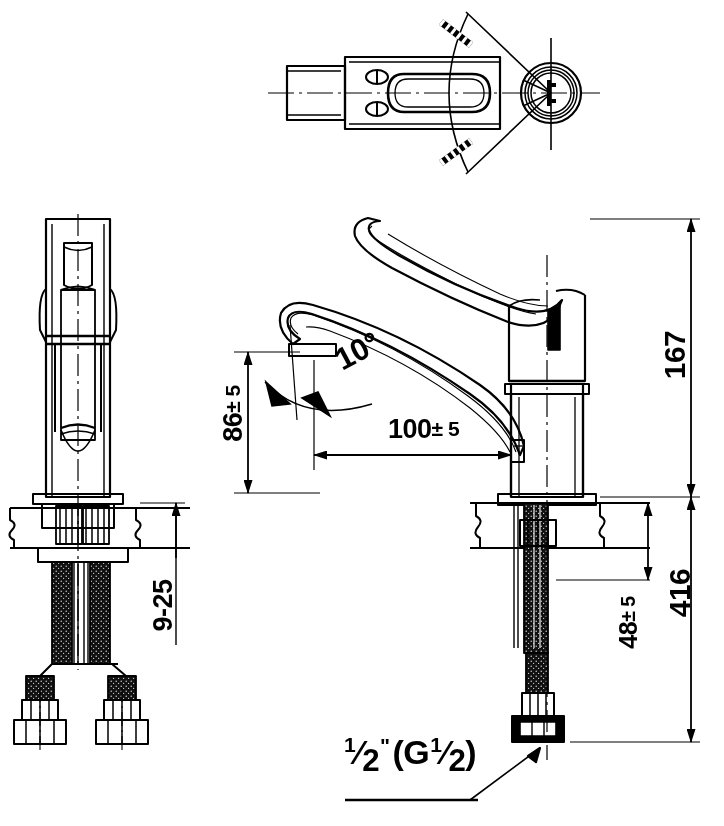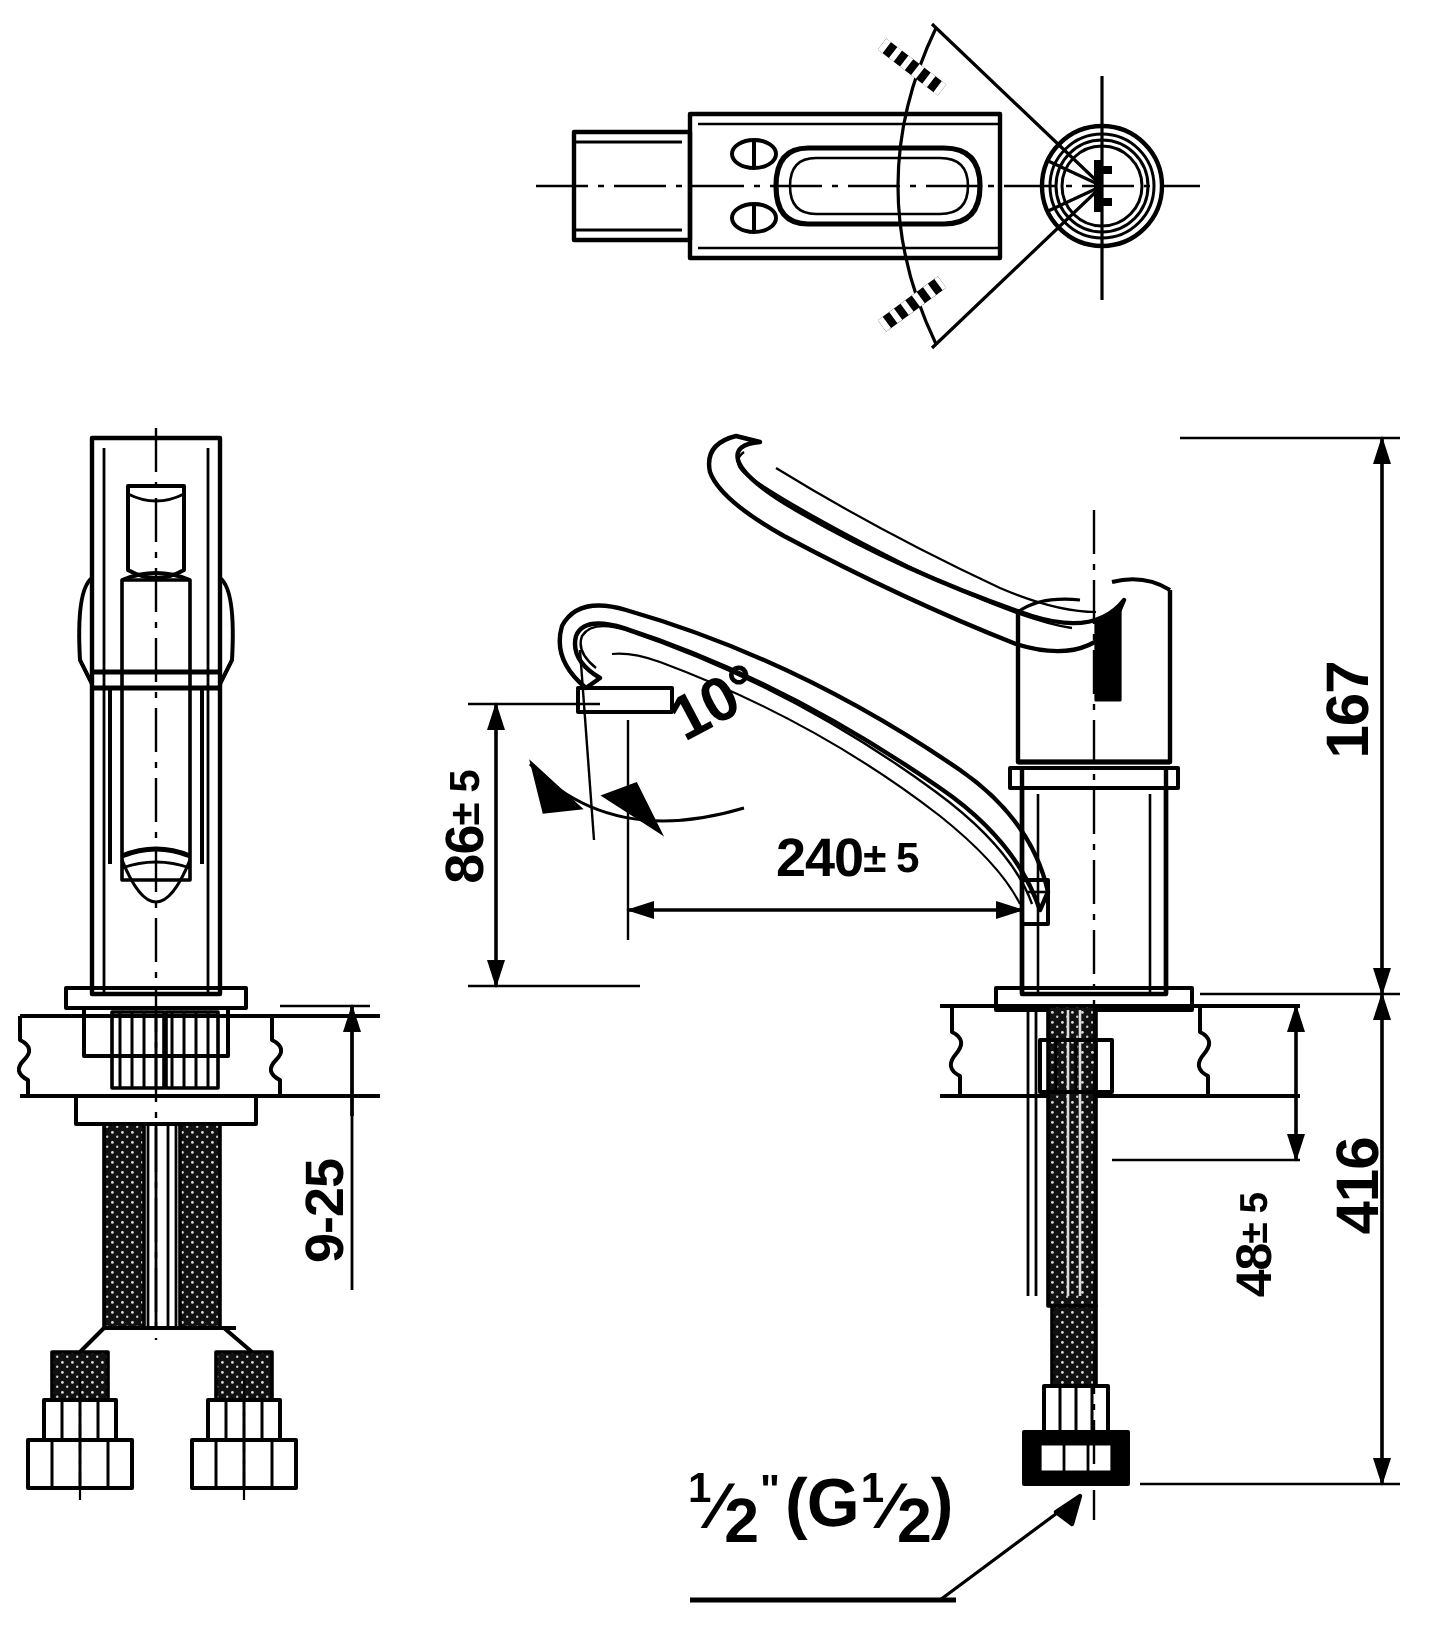--- a/index.html
+++ b/index.html
@@ -230,21 +230,21 @@
       <path d="M648,503 L648,580" marker-start="url(#ahr)" marker-end="url(#ah)" stroke-width="1.8"></path>
 
       <path d="M140,503 L185,503" stroke-width="1.2"></path>
       <path d="M140,548 L185,548" stroke-width="1.2"></path>
       <path d="M176,503 L176,645" stroke-width="1.4"></path>
       <path d="M176,558 L176,503" marker-end="url(#ah)" stroke-width="1.8"></path>
     </g>
   </svg>
 
   <div class="dimtext" style="left:388px;top:416px;font-size:27px;">
-    <span>240</span><span class="pm">± 5</span>
+    <span>100</span><span class="pm">± 5</span>
   </div>
 
   <div class="dimtext rot90" style="left:178px;top:400px;width:110px;text-align:center;font-size:27px;">
     <span>86</span><span class="pm">± 5</span>
   </div>
 
   <div class="dimtext" style="left:330px;top:348px;font-size:31px;transform:rotate(-28deg);transform-origin:left top;">
     <span>10°</span>
   </div>
 

